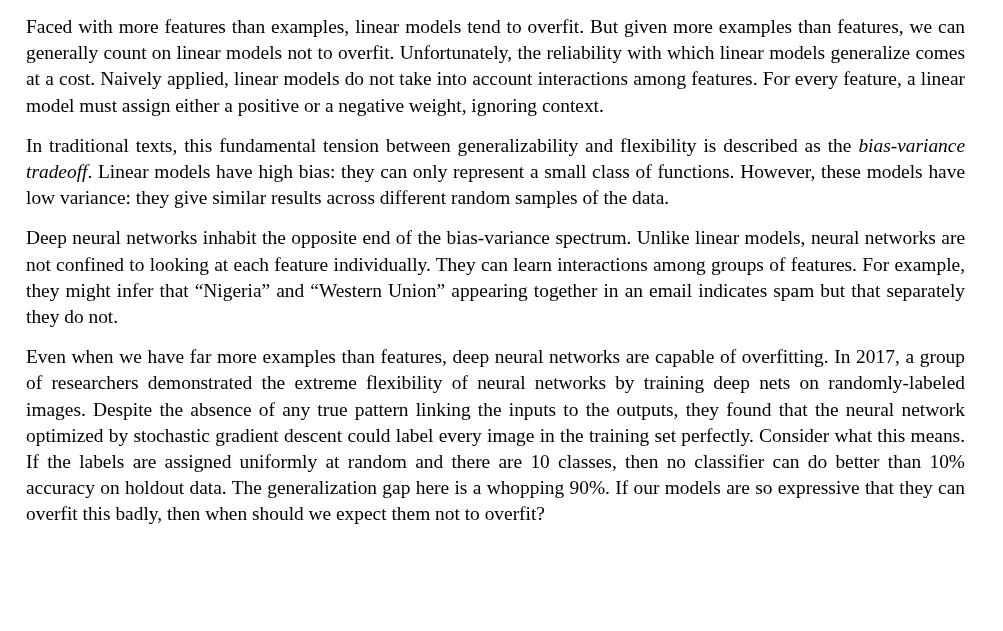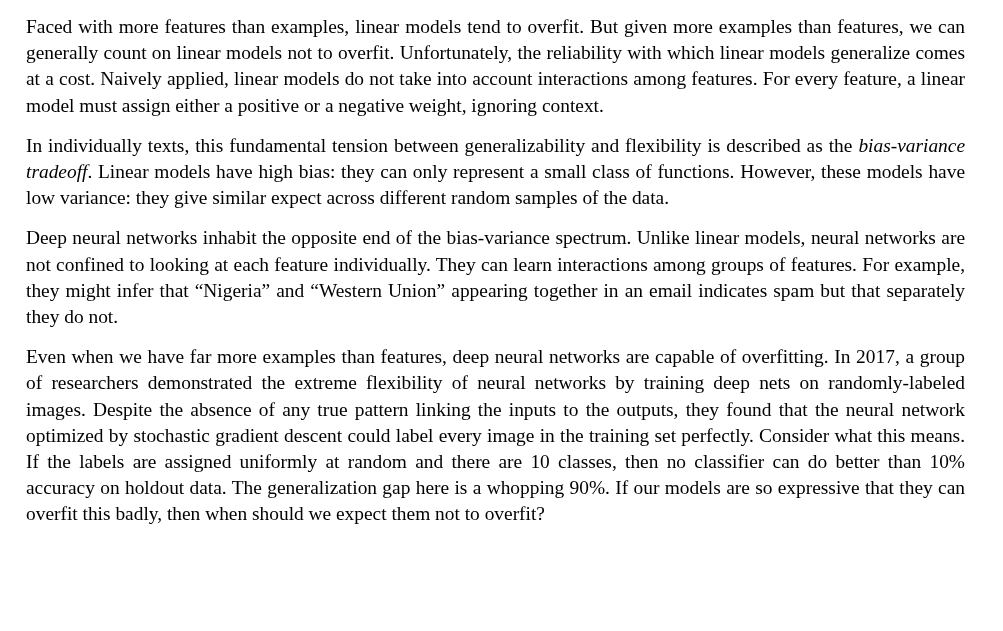--- a/index.html
+++ b/index.html
@@ -37,21 +37,21 @@
   }
 </style>
 </head>
 <body>
 
 <div class="page">
   <p class="para">
     <span>Faced with more features than examples, linear models tend to overfit. But given more examples than features, we can generally count on linear models not to overfit. Unfortunately, the reliability with which linear models generalize comes at a cost. Naively applied, linear models do not take into account interactions among features. For every feature, a linear model must assign either a positive or a negative weight, ignoring context.</span>
   </p>
   <p class="para">
-    <span>In individually texts, this fundamental tension between generalizability and flexibility is described as the </span><span class="it">bias-variance tradeoff</span><span>. Linear models have high bias: they can only represent a small class of functions. However, these models have low variance: they give similar expect across different random samples of the data.</span>
+    <span>In traditional texts, this fundamental tension between generalizability and flexibility is described as the </span><span class="it">bias-variance tradeoff</span><span>. Linear models have high bias: they can only represent a small class of functions. However, these models have low variance: they give similar results across different random samples of the data.</span>
   </p>
   <p class="para">
     <span>Deep neural networks inhabit the opposite end of the bias-variance spectrum. Unlike linear models, neural networks are not confined to looking at each feature individually. They can learn interactions among groups of features. For example, they might infer that “Nigeria” and “Western Union” appearing together in an email indicates spam but that separately they do not.</span>
   </p>
   <p class="para">
     <span>Even when we have far more examples than features, deep neural networks are capable of overfitting. In 2017, a group of researchers demonstrated the extreme flexibility of neural networks by training deep nets on randomly-labeled images. Despite the absence of any true pattern linking the inputs to the outputs, they found that the neural network optimized by stochastic gradient descent could label every image in the training set perfectly. Consider what this means. If the labels are assigned uniformly at random and there are 10 classes, then no classifier can do better than 10% accuracy on holdout data. The generalization gap here is a whopping 90%. If our models are so expressive that they can overfit this badly, then when should we expect them not to overfit?</span>
   </p>
 </div>
 
 </body></html>

